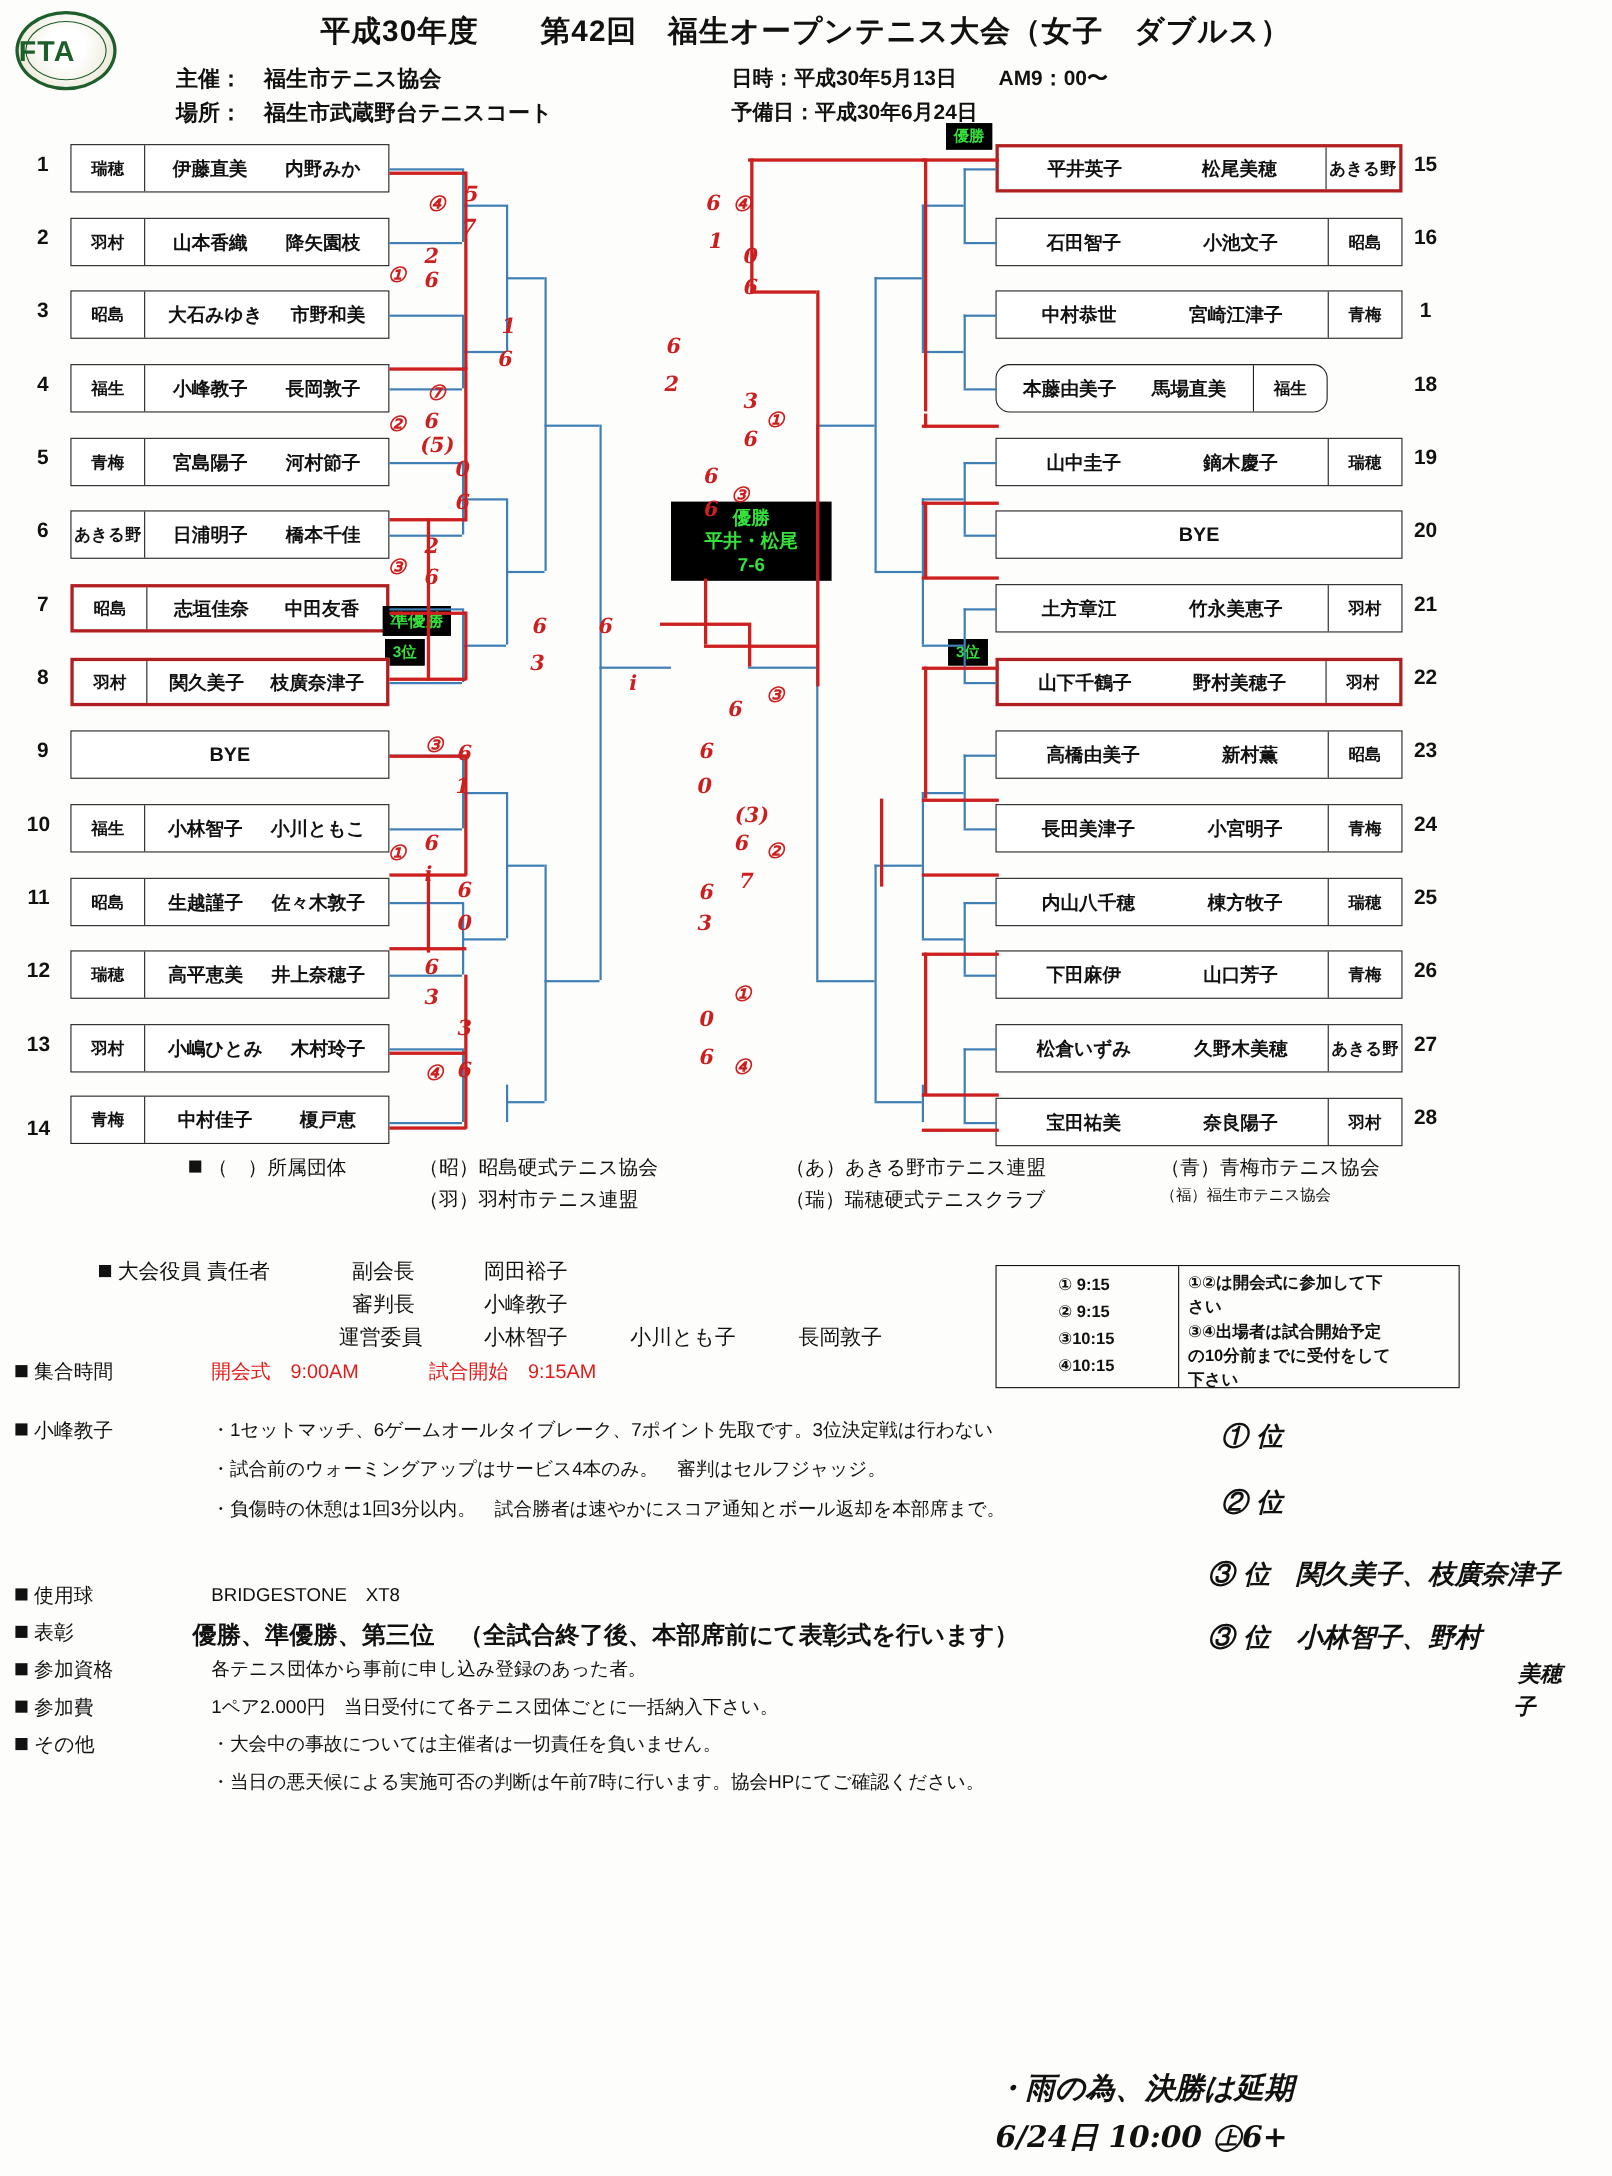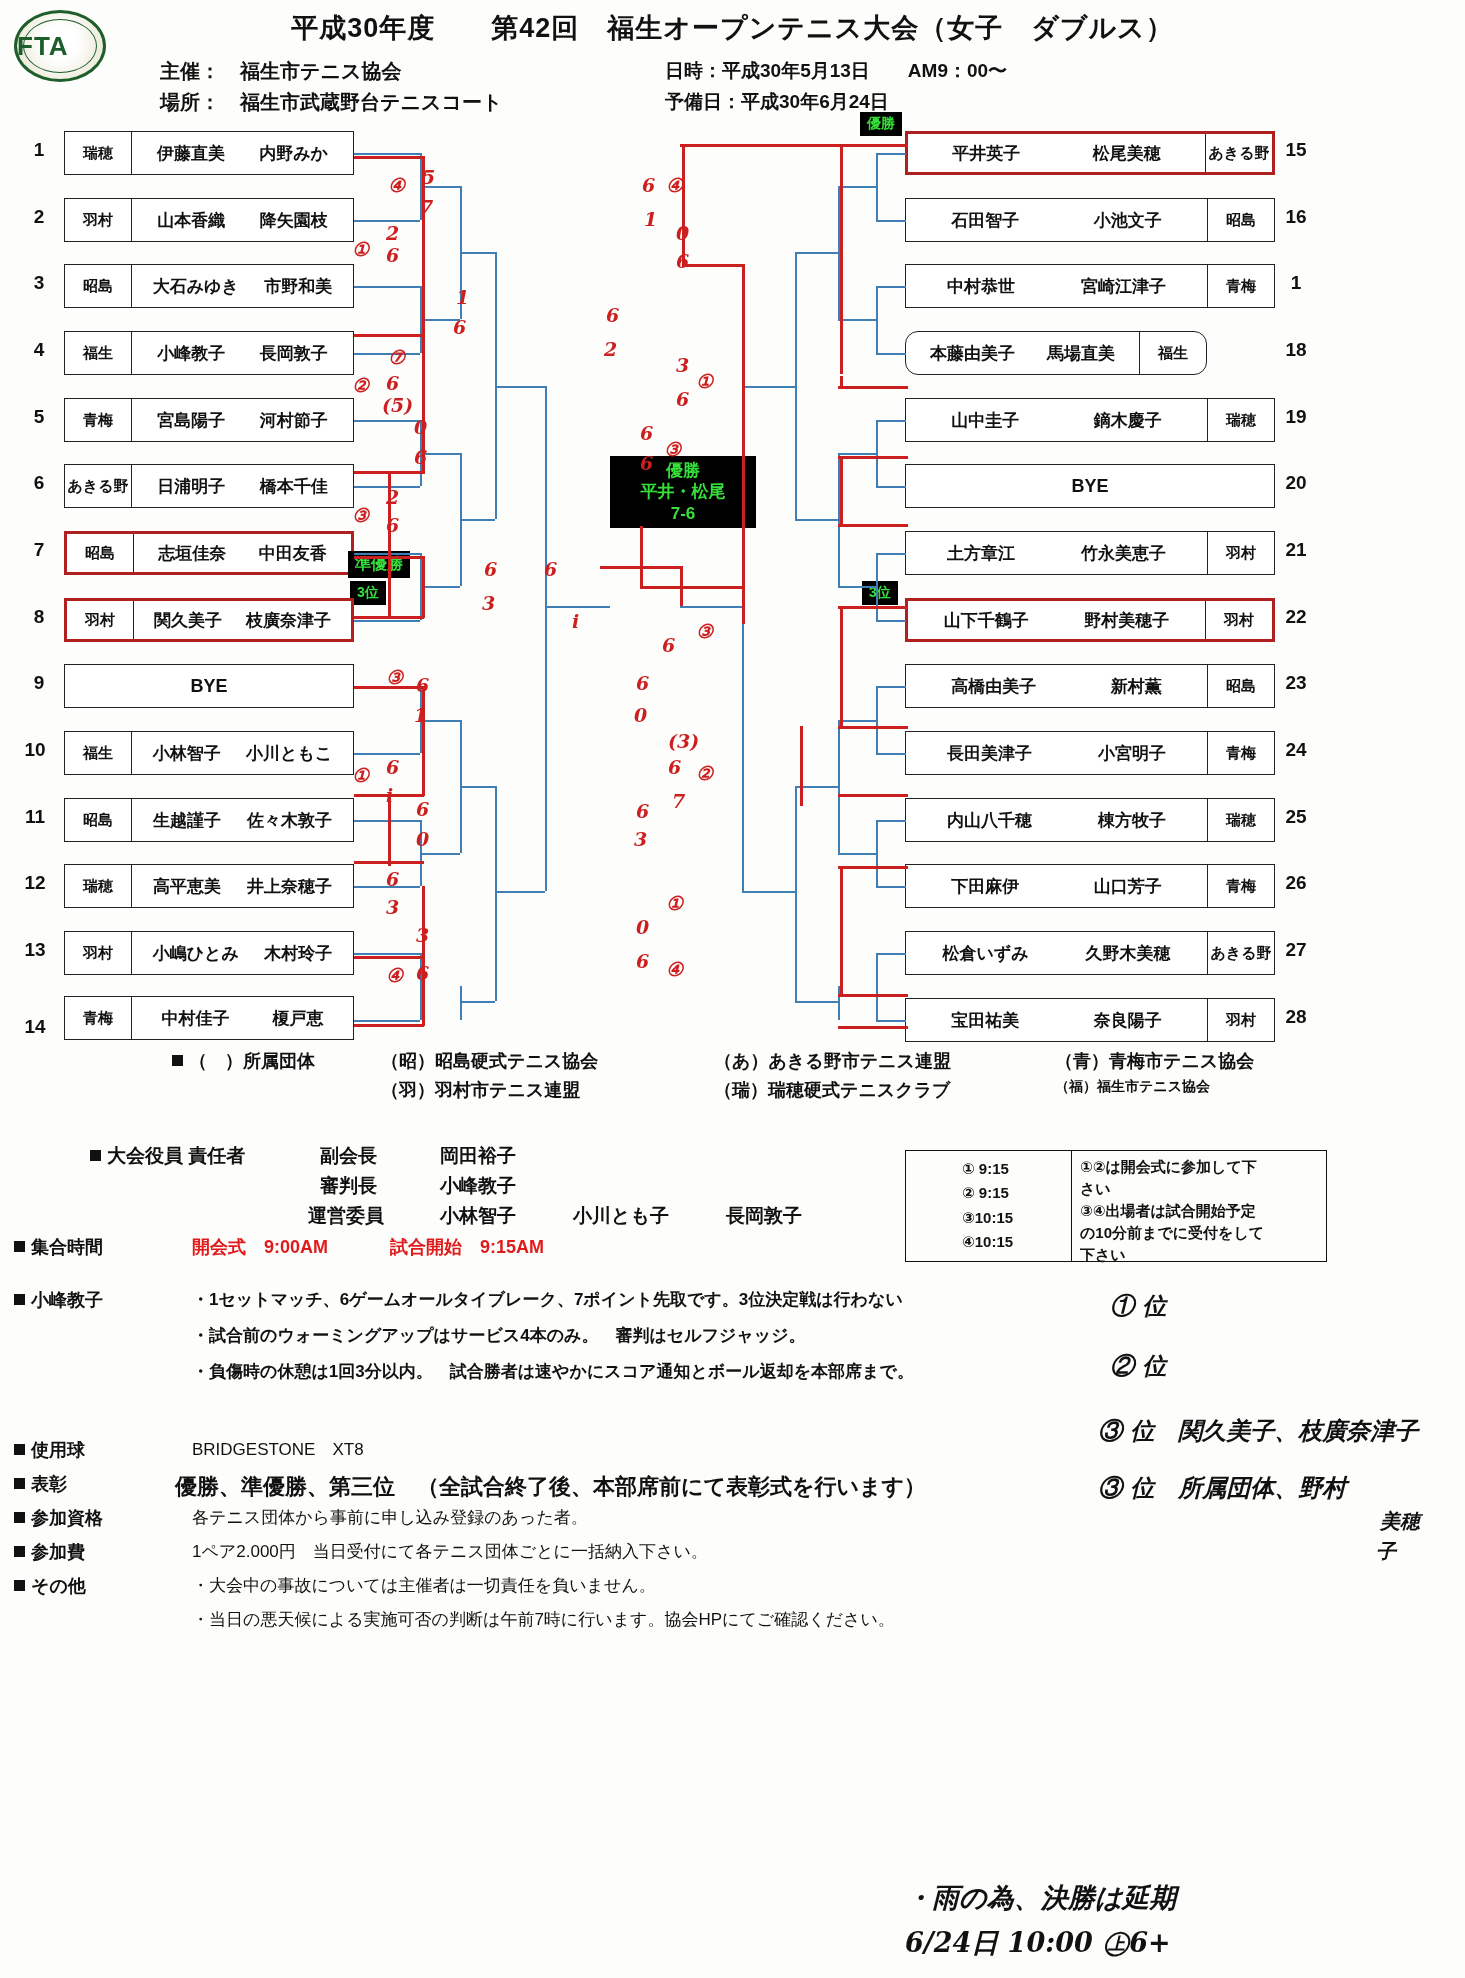--- a/index.html
+++ b/index.html
@@ -65,21 +65,21 @@
   
   .ln{position:absolute;background:#3f7fb5;}
   .lnv{width:1.6px;}
   .lnh{height:1.6px;}
 
   
   .hw{position:absolute;color:#cc1f1f;font-family:"DejaVu Serif",serif;font-size:19px;font-style:italic;font-weight:bold;}
   .hwline{position:absolute;background:#cc1f1f;}
   .hwv{width:3px;}
   .hwh{height:3px;}
-  .f-row{position:absolute;white-space:nowrap;font-weight:bold;}
+  .f-row{position:absolute;white-space:nowrap;font-weight:normal;}
   .sq{display:inline-block;width:11px;height:11px;background:#111;margin-right:6px;vertical-align:1px;}
   .timebox{
     position:absolute;left:905px;top:1390px;width:420px;height:112px;border:1.6px solid #111;
     display:flex;font-size:15px;font-weight:bold;
   }
   .timebox .left{width:118px;border-right:1.6px solid #111;padding:6px 0 0 8px;line-height:1.62;box-sizing:border-box;margin-left:48px;}
   .timebox .right{flex:1;padding:5px 6px 0 8px;line-height:1.46;box-sizing:border-box;}
   .red{color:#e01b1b;}
   .hwnote2{position:absolute;color:#111;font-family:"DejaVu Serif",serif;font-style:italic;font-weight:bold;}
 </style>
@@ -627,20 +627,20 @@
 
   <div class="f-row" style="left:14px;top:1574px;font-size:18px;">
     <span class="sq"></span><span>その他</span>
   </div>
   <div class="f-row" style="left:192px;top:1574px;font-size:17px;font-weight:normal;">・大会中の事故については主催者は一切責任を負いません。</div>
   <div class="f-row" style="left:192px;top:1608px;font-size:17px;font-weight:normal;">・当日の悪天候による実施可否の判断は午前7時に行います。協会HPにてご確認ください。</div>
 
   <div class="hwnote2" style="left:1110px;top:1290px;font-size:24px;">① 位</div>
   <div class="hwnote2" style="left:1110px;top:1350px;font-size:24px;">② 位</div>
   <div class="hwnote2" style="left:1098px;top:1415px;font-size:24px;">③ 位　関久美子、枝廣奈津子</div>
-  <div class="hwnote2" style="left:1098px;top:1472px;font-size:24px;">③ 位　所属団体、野村</div>
+  <div class="hwnote2" style="left:1098px;top:1472px;font-size:24px;">③ 位　小林智子、野村</div>
   <div class="hwnote2" style="left:1380px;top:1508px;font-size:20px;">美穂</div>
   <div class="hwnote2" style="left:1376px;top:1538px;font-size:20px;">子</div>
 
   <div class="hwnote2" style="left:905px;top:1880px;font-size:27px;">・雨の為、決勝は延期</div>
   <div class="hwnote2" style="left:905px;top:1925px;font-size:27px;">6/24日 10:00 ㊤6+</div>
 
 </div>
 
 </body></html>

